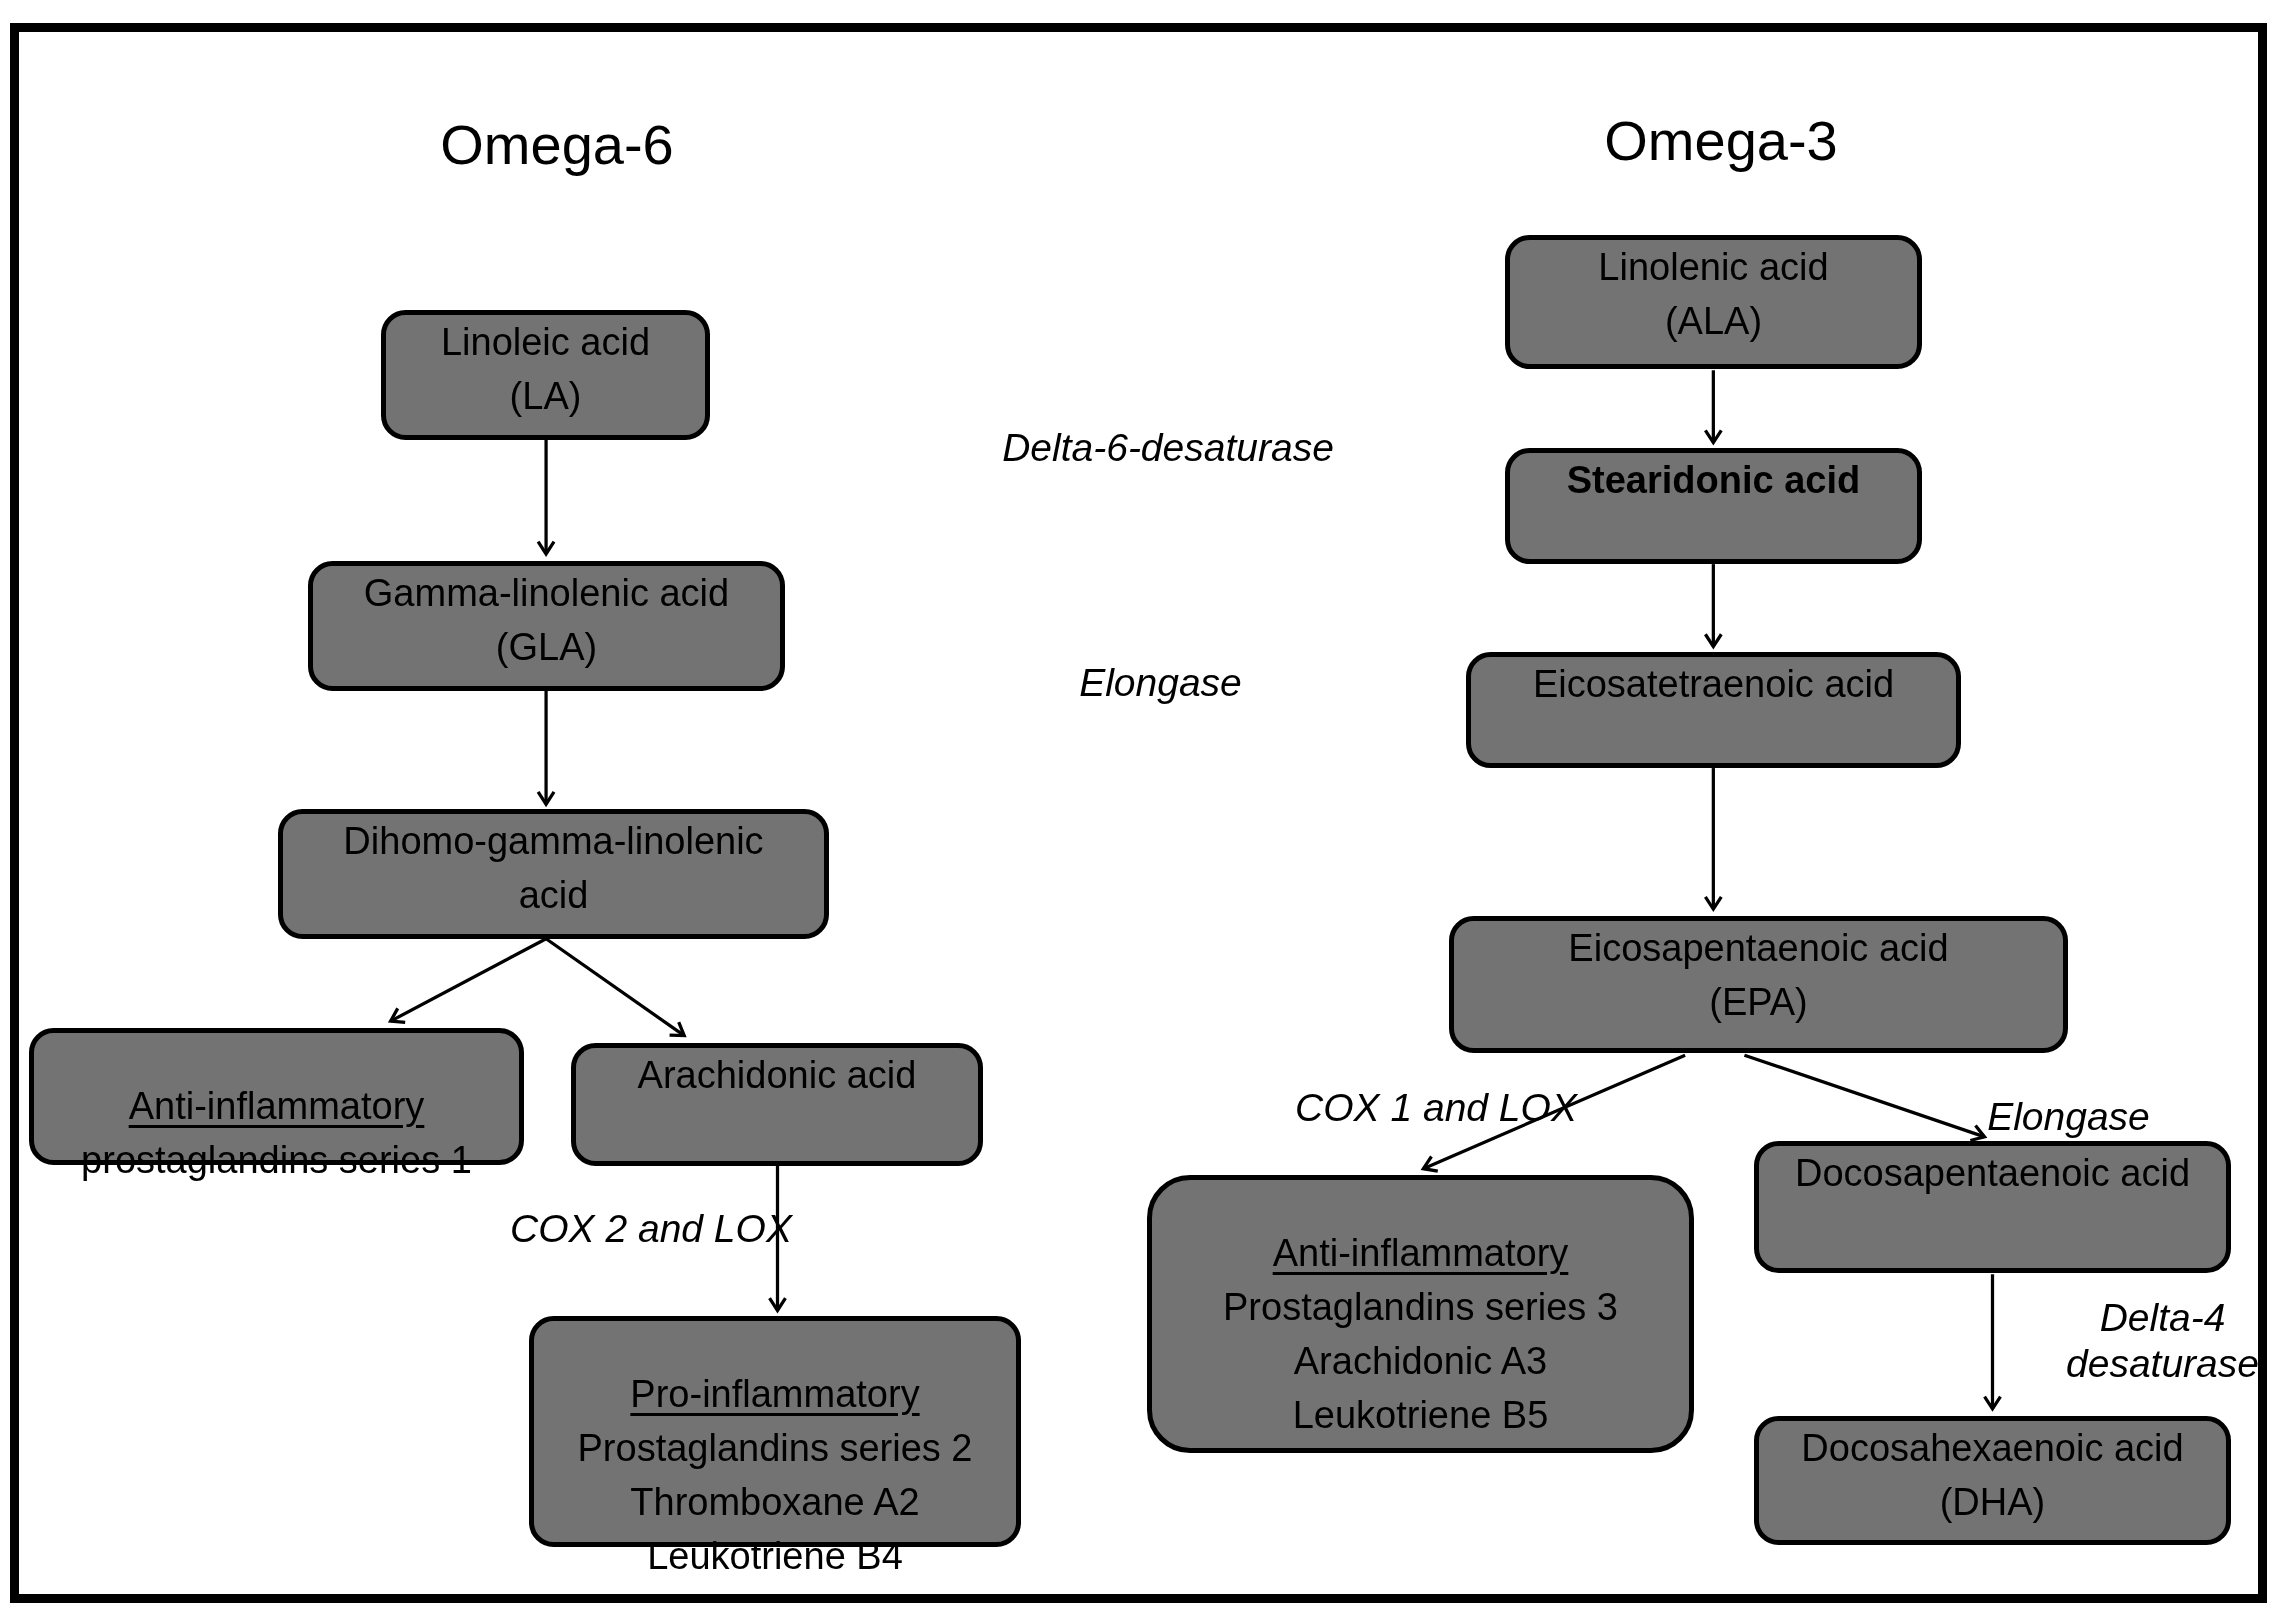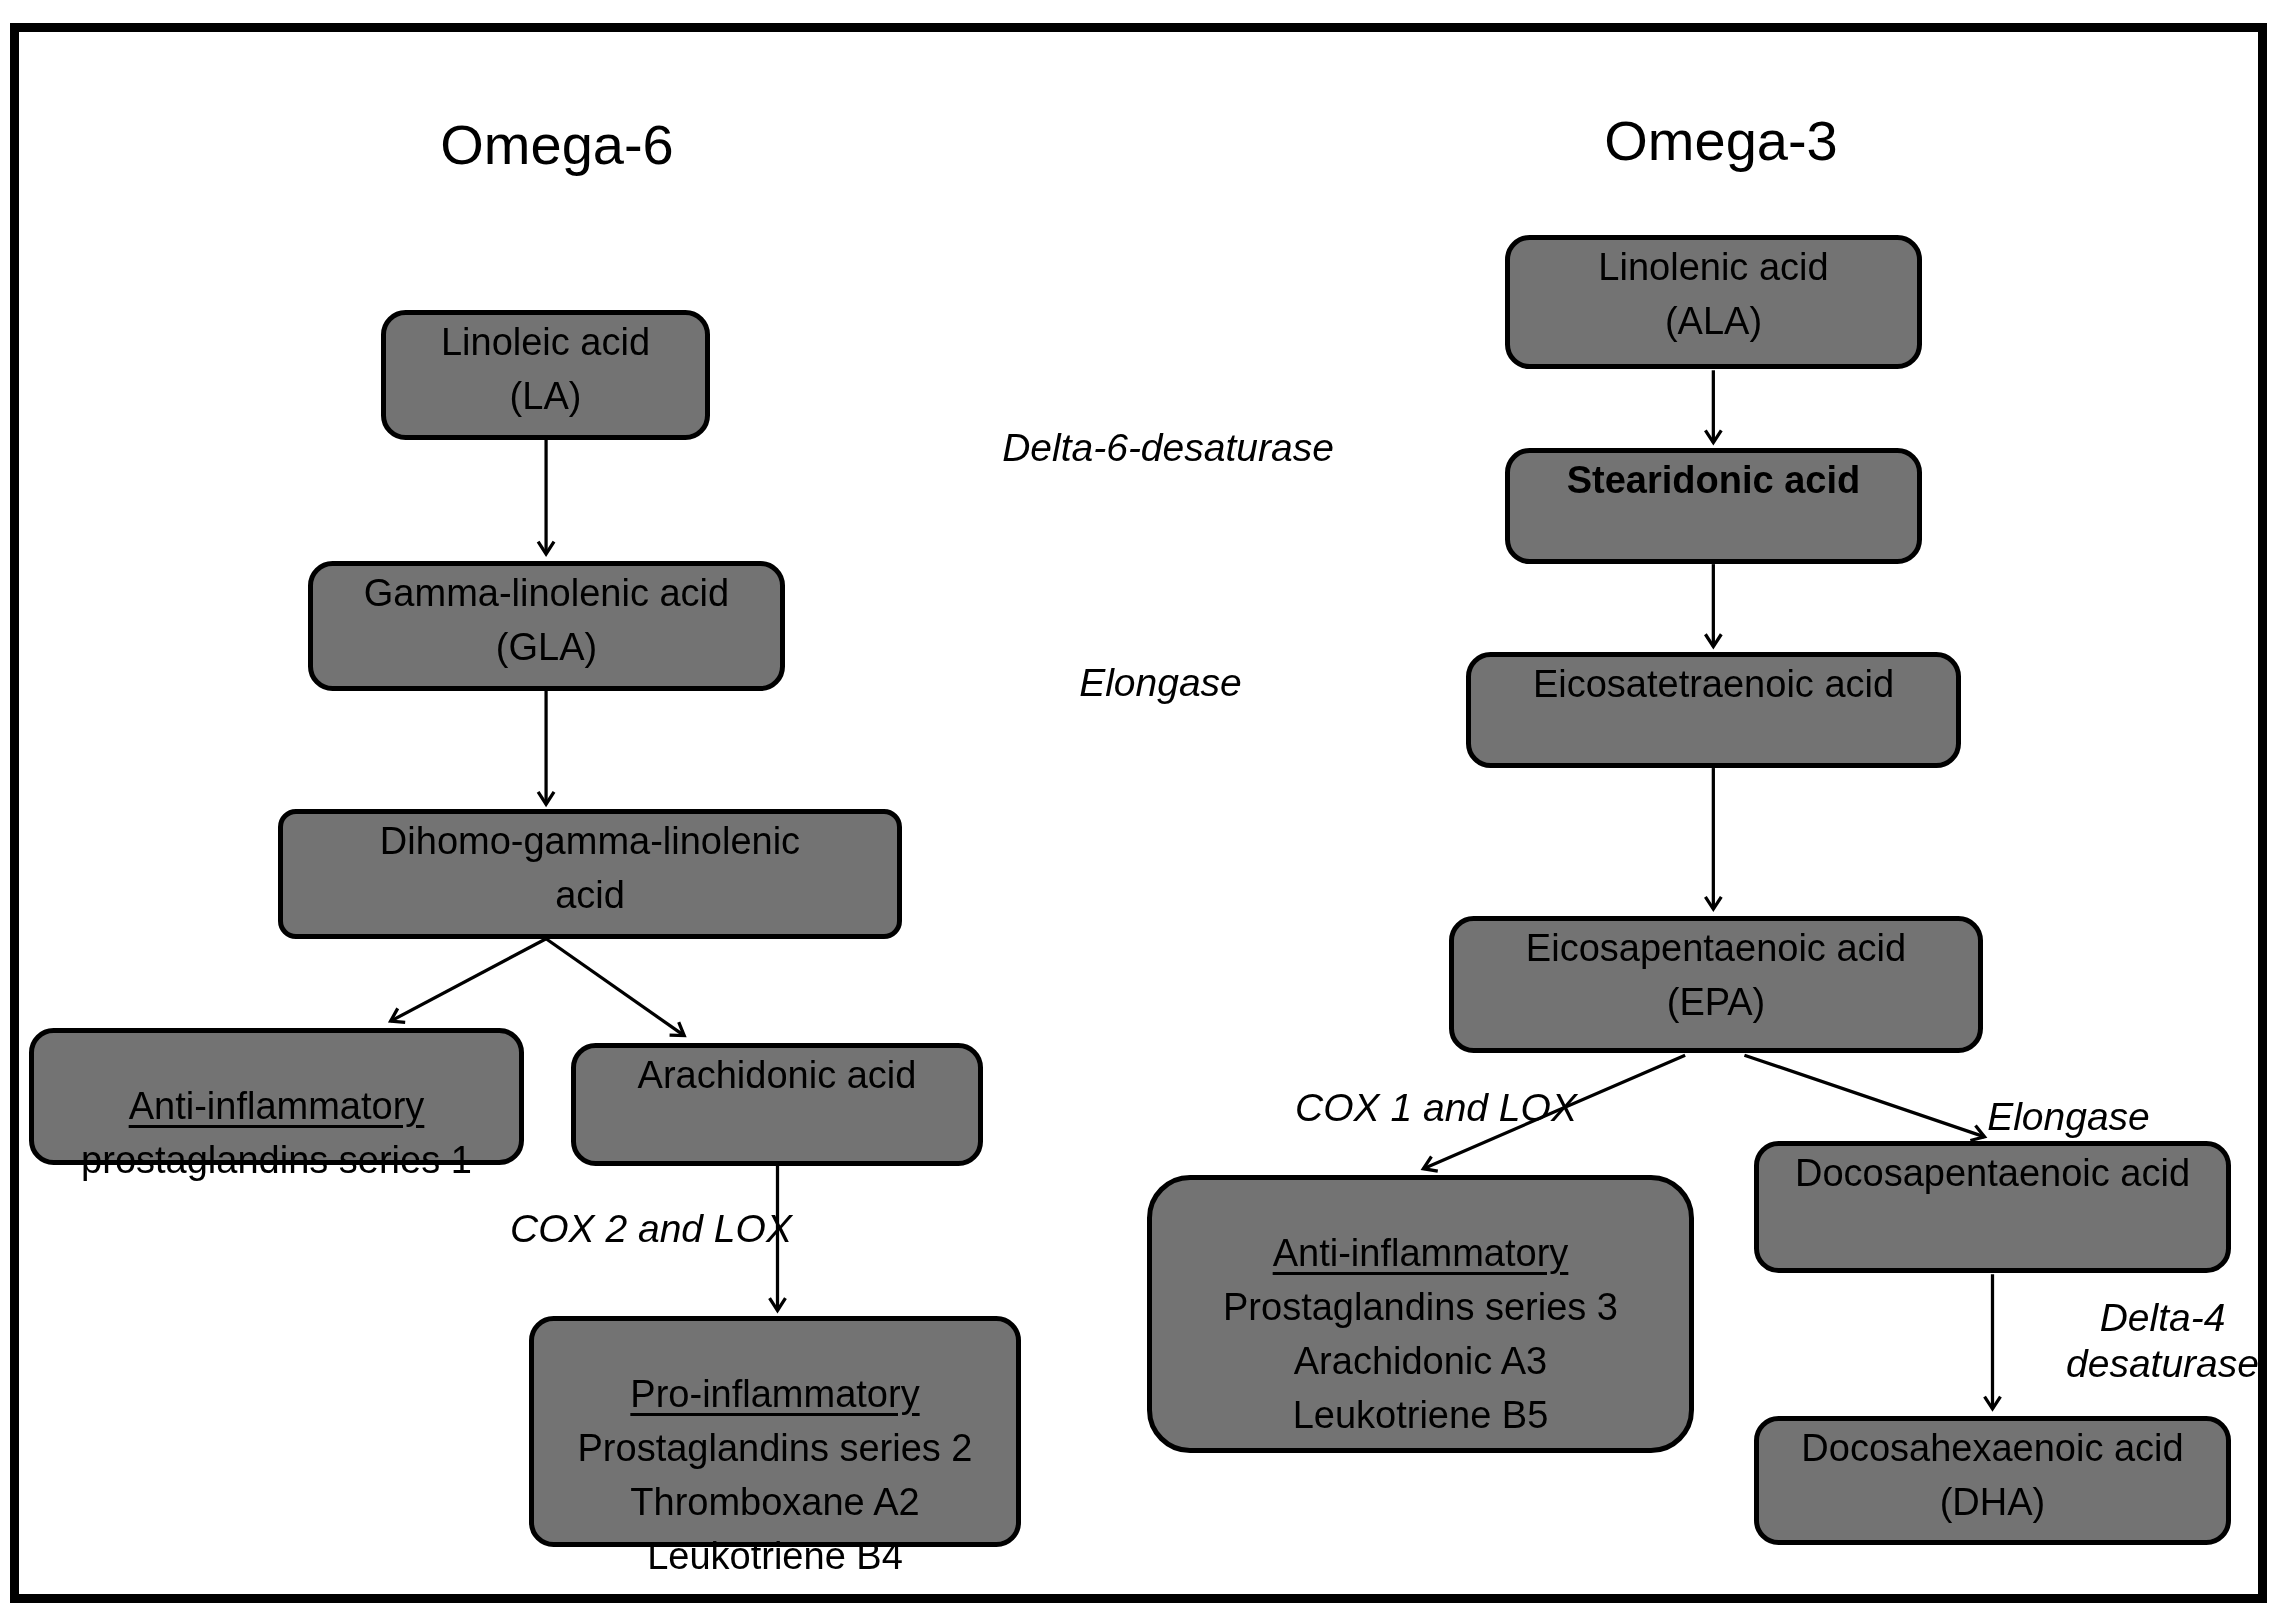--- a/index.html
+++ b/index.html
@@ -113,21 +113,21 @@
   <div class="node" style="left:381px; top:310px; width:329px; height:130px;">
     <div class="nline">Linoleic acid</div>
     <div class="nline">(LA)</div>
   </div>
 
   <div class="node" style="left:308px; top:561px; width:477px; height:130px;">
     <div class="nline">Gamma-linolenic acid</div>
     <div class="nline">(GLA)</div>
   </div>
 
-  <div class="node" style="left:278px; top:809px; width:624px; height:130px;border-radius:18px;">
+  <div class="node" style="left:278px; top:809px; width:551px; height:130px;">
     <div class="nline">Dihomo-gamma-linolenic</div>
     <div class="nline">acid</div>
   </div>
 
   <div class="node" style="left:29px; top:1028px; width:495px; height:137px;">
     <div class="nline u">Anti-inflammatory</div>
     <div class="nline">prostaglandins series 1</div>
   </div>
 
   <div class="node" style="left:571px; top:1043px; width:412px; height:123px;">
@@ -157,21 +157,21 @@
   </div>
 
   <div class="node" style="left:1505px; top:448px; width:417px; height:116px;font-weight:bold;">
     <div class="nline">Stearidonic acid</div>
   </div>
 
   <div class="node" style="left:1466px; top:652px; width:495px; height:116px;">
     <div class="nline">Eicosatetraenoic acid</div>
   </div>
 
-  <div class="node" style="left:1449px; top:916px; width:534px; height:137px;">
+  <div class="node" style="left:1449px; top:916px; width:619px; height:137px;">
     <div class="nline">Eicosapentaenoic acid</div>
     <div class="nline">(EPA)</div>
   </div>
 
   <div class="node" style="left:1147px; top:1175px; width:547px; height:278px; border-radius:43px;">
     <div class="nline u">Anti-inflammatory</div>
     <div class="nline">Prostaglandins series 3</div>
     <div class="nline">Arachidonic A3</div>
     <div class="nline">Leukotriene B5</div>
   </div>

